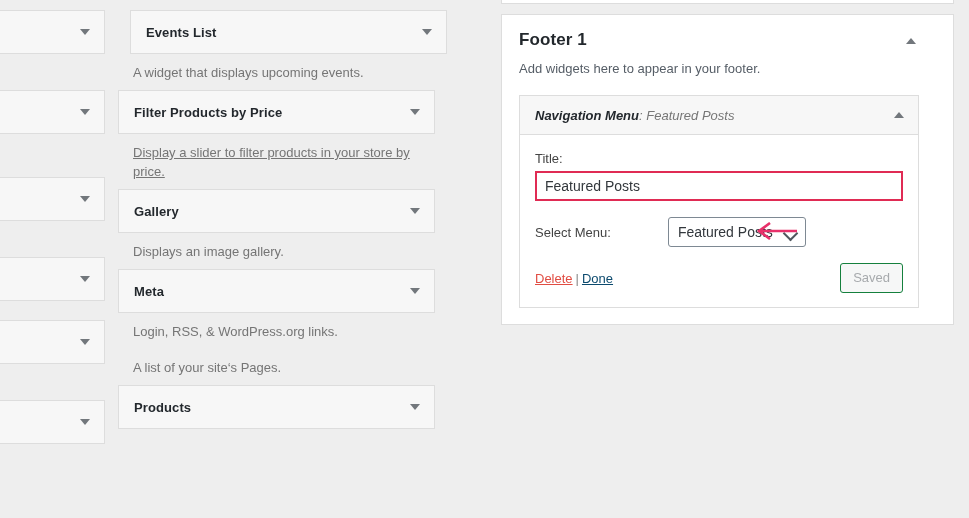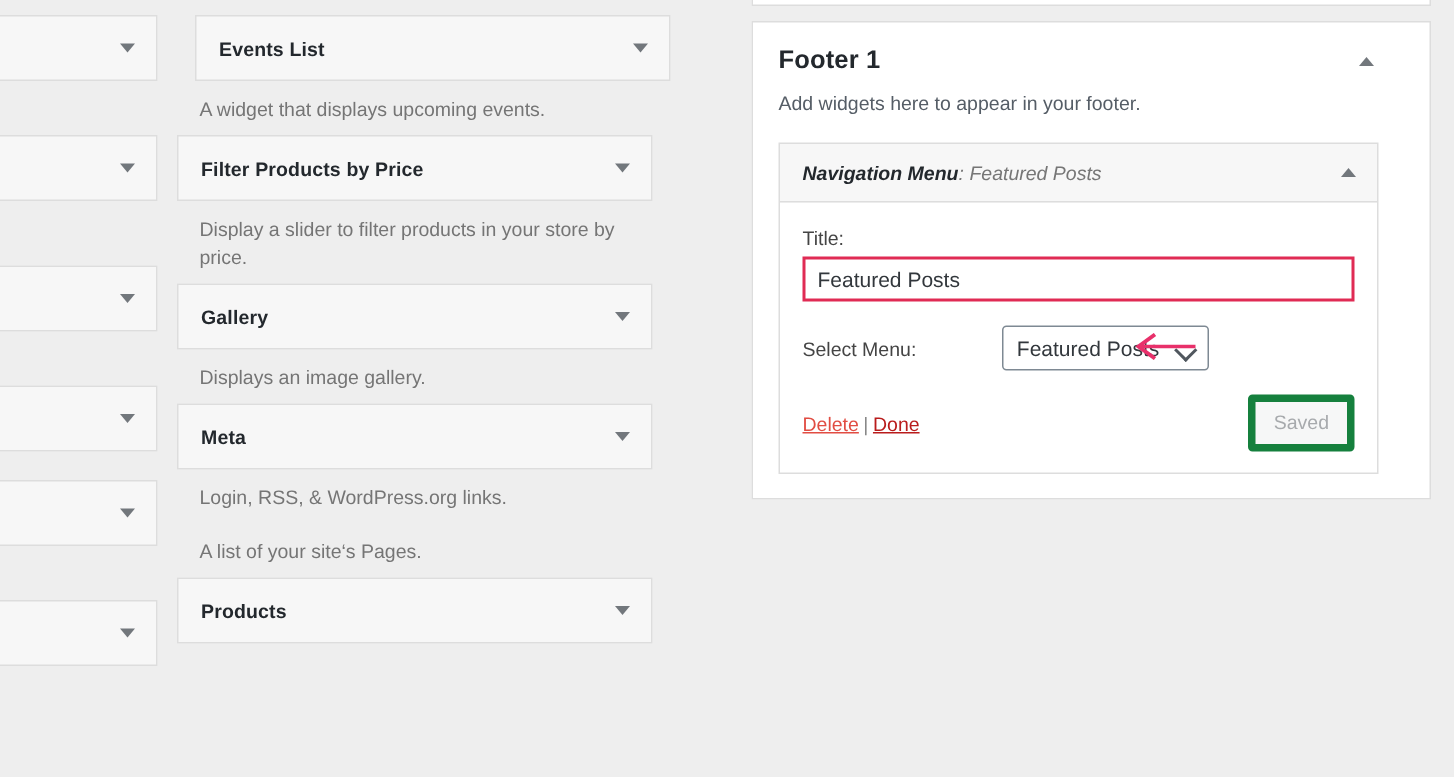--- a/index.html
+++ b/index.html
@@ -61,21 +61,21 @@
     border-top: 6px solid #72777c;
   }
   .widget-desc {
     font-size: 13px;
     color: #757575;
     line-height: 17px;
     padding: 10px 0 9px 15px;
     width: 292px;
     box-sizing: border-box;
   }
-  .widget-desc.two-line { line-height: 19px; padding-top: 9px; padding-bottom: 8px; }
+  .widget-desc.two-line { line-height: 19px; padding-top: 9px; padding-bottom: 8px; text-decoration: underline; }
 
   
   .panel-stub {
     position: absolute;
     left: 501px;
     top: -40px;
     width: 453px;
     height: 44px;
     background: #ffffff;
     border: 1px solid #dddddd;
@@ -243,30 +243,30 @@
   .link-delete {
     color: #e14d43;
     text-decoration: underline;
     cursor: pointer;
   }
   .link-sep {
     color: #888;
     padding: 0 3px;
   }
   .link-done {
-    color: #b91c1c;
+    color: #0c4a6e;
     text-decoration: underline;
     cursor: pointer;
   }
   .saved-btn {
     font-family: "Liberation Sans", "DejaVu Sans", sans-serif;
     font-size: 13px;
     color: #a7aaad;
     background: #f6f7f7;
-    border: 5px solid #15803d;
+    border: 1px solid #15803d;
     border-radius: 3px;
     padding: 6px 12px 7px 12px;
     cursor: default;
   }
 </style>
 </head>
 <body>
 
 <div class="screen">
 

